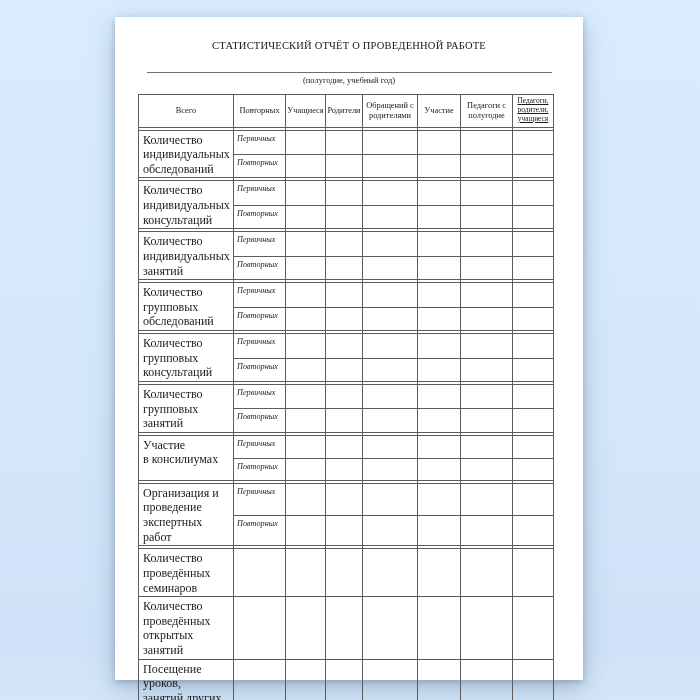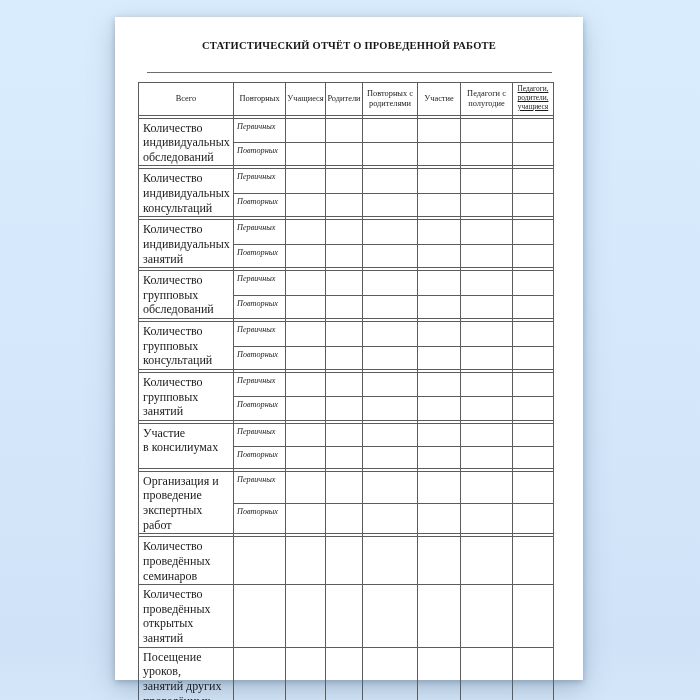--- a/index.html
+++ b/index.html
@@ -13,21 +13,21 @@
   }
   .paper{
     position:absolute;left:115px;top:17px;width:468px;height:663px;
     background:#ffffff;
     box-shadow:0 2px 6px rgba(100,125,150,.50),0 9px 24px rgba(100,125,150,.38);
     box-sizing:border-box;
     padding-top:23px;
   }
   .doc-title{
     margin:0;text-align:center;
-    font-size:10.5px;font-weight:bold;color:#161616;
+    font-size:10.5px;font-weight:normal;color:#161616;
     letter-spacing:.2px;line-height:1.2;
   }
   .fill-rule{
     width:405px;height:0;margin:19px auto 0 auto;
     border-bottom:1px solid #6d6d6d;
   }
   .doc-subtitle{
     margin-top:2px;text-align:center;
     font-size:8.5px;color:#1b1b1b;
   }
@@ -62,38 +62,39 @@
   tr.single.lines-1{height:24px;}
   tr.spacer td{height:2px;padding:0;}
 </style>
 </head>
 <body>
 
 <div class="stage">
   <div class="paper">
     <h1 class="doc-title">СТАТИСТИЧЕСКИЙ ОТЧЁТ О ПРОВЕДЕННОЙ РАБОТЕ</h1>
     <div class="fill-rule"></div>
+    <div class="doc-subtitle">(полугодие, учебный год)</div>
     <table class="report">
       <colgroup id="cols">
           <col style="width: 95px;">
           <col style="width: 52px;">
           <col style="width: 40px;">
           <col style="width: 37px;">
           <col style="width: 55px;">
           <col style="width: 43px;">
           <col style="width: 52px;">
           <col style="width: 41px;">
         </colgroup>
       <thead id="thead">
           <tr>
             <th class="c0">Всего</th>
             <th class="c1">Повторных</th>
             <th class="c2">Учащиеся</th>
             <th class="c3">Родители</th>
-            <th class="c4">Повторных с родителями</th>
+            <th class="c4">Обращений с родителями</th>
             <th class="c5">Участие</th>
             <th class="c6">Педагоги с полугодие</th>
             <th class="c7">Педагоги, родители, учащиеся</th>
           </tr>
         </thead>
       <tbody id="tbody">
           <tr class="spacer">
             <td></td>
             <td></td>
             <td></td>

